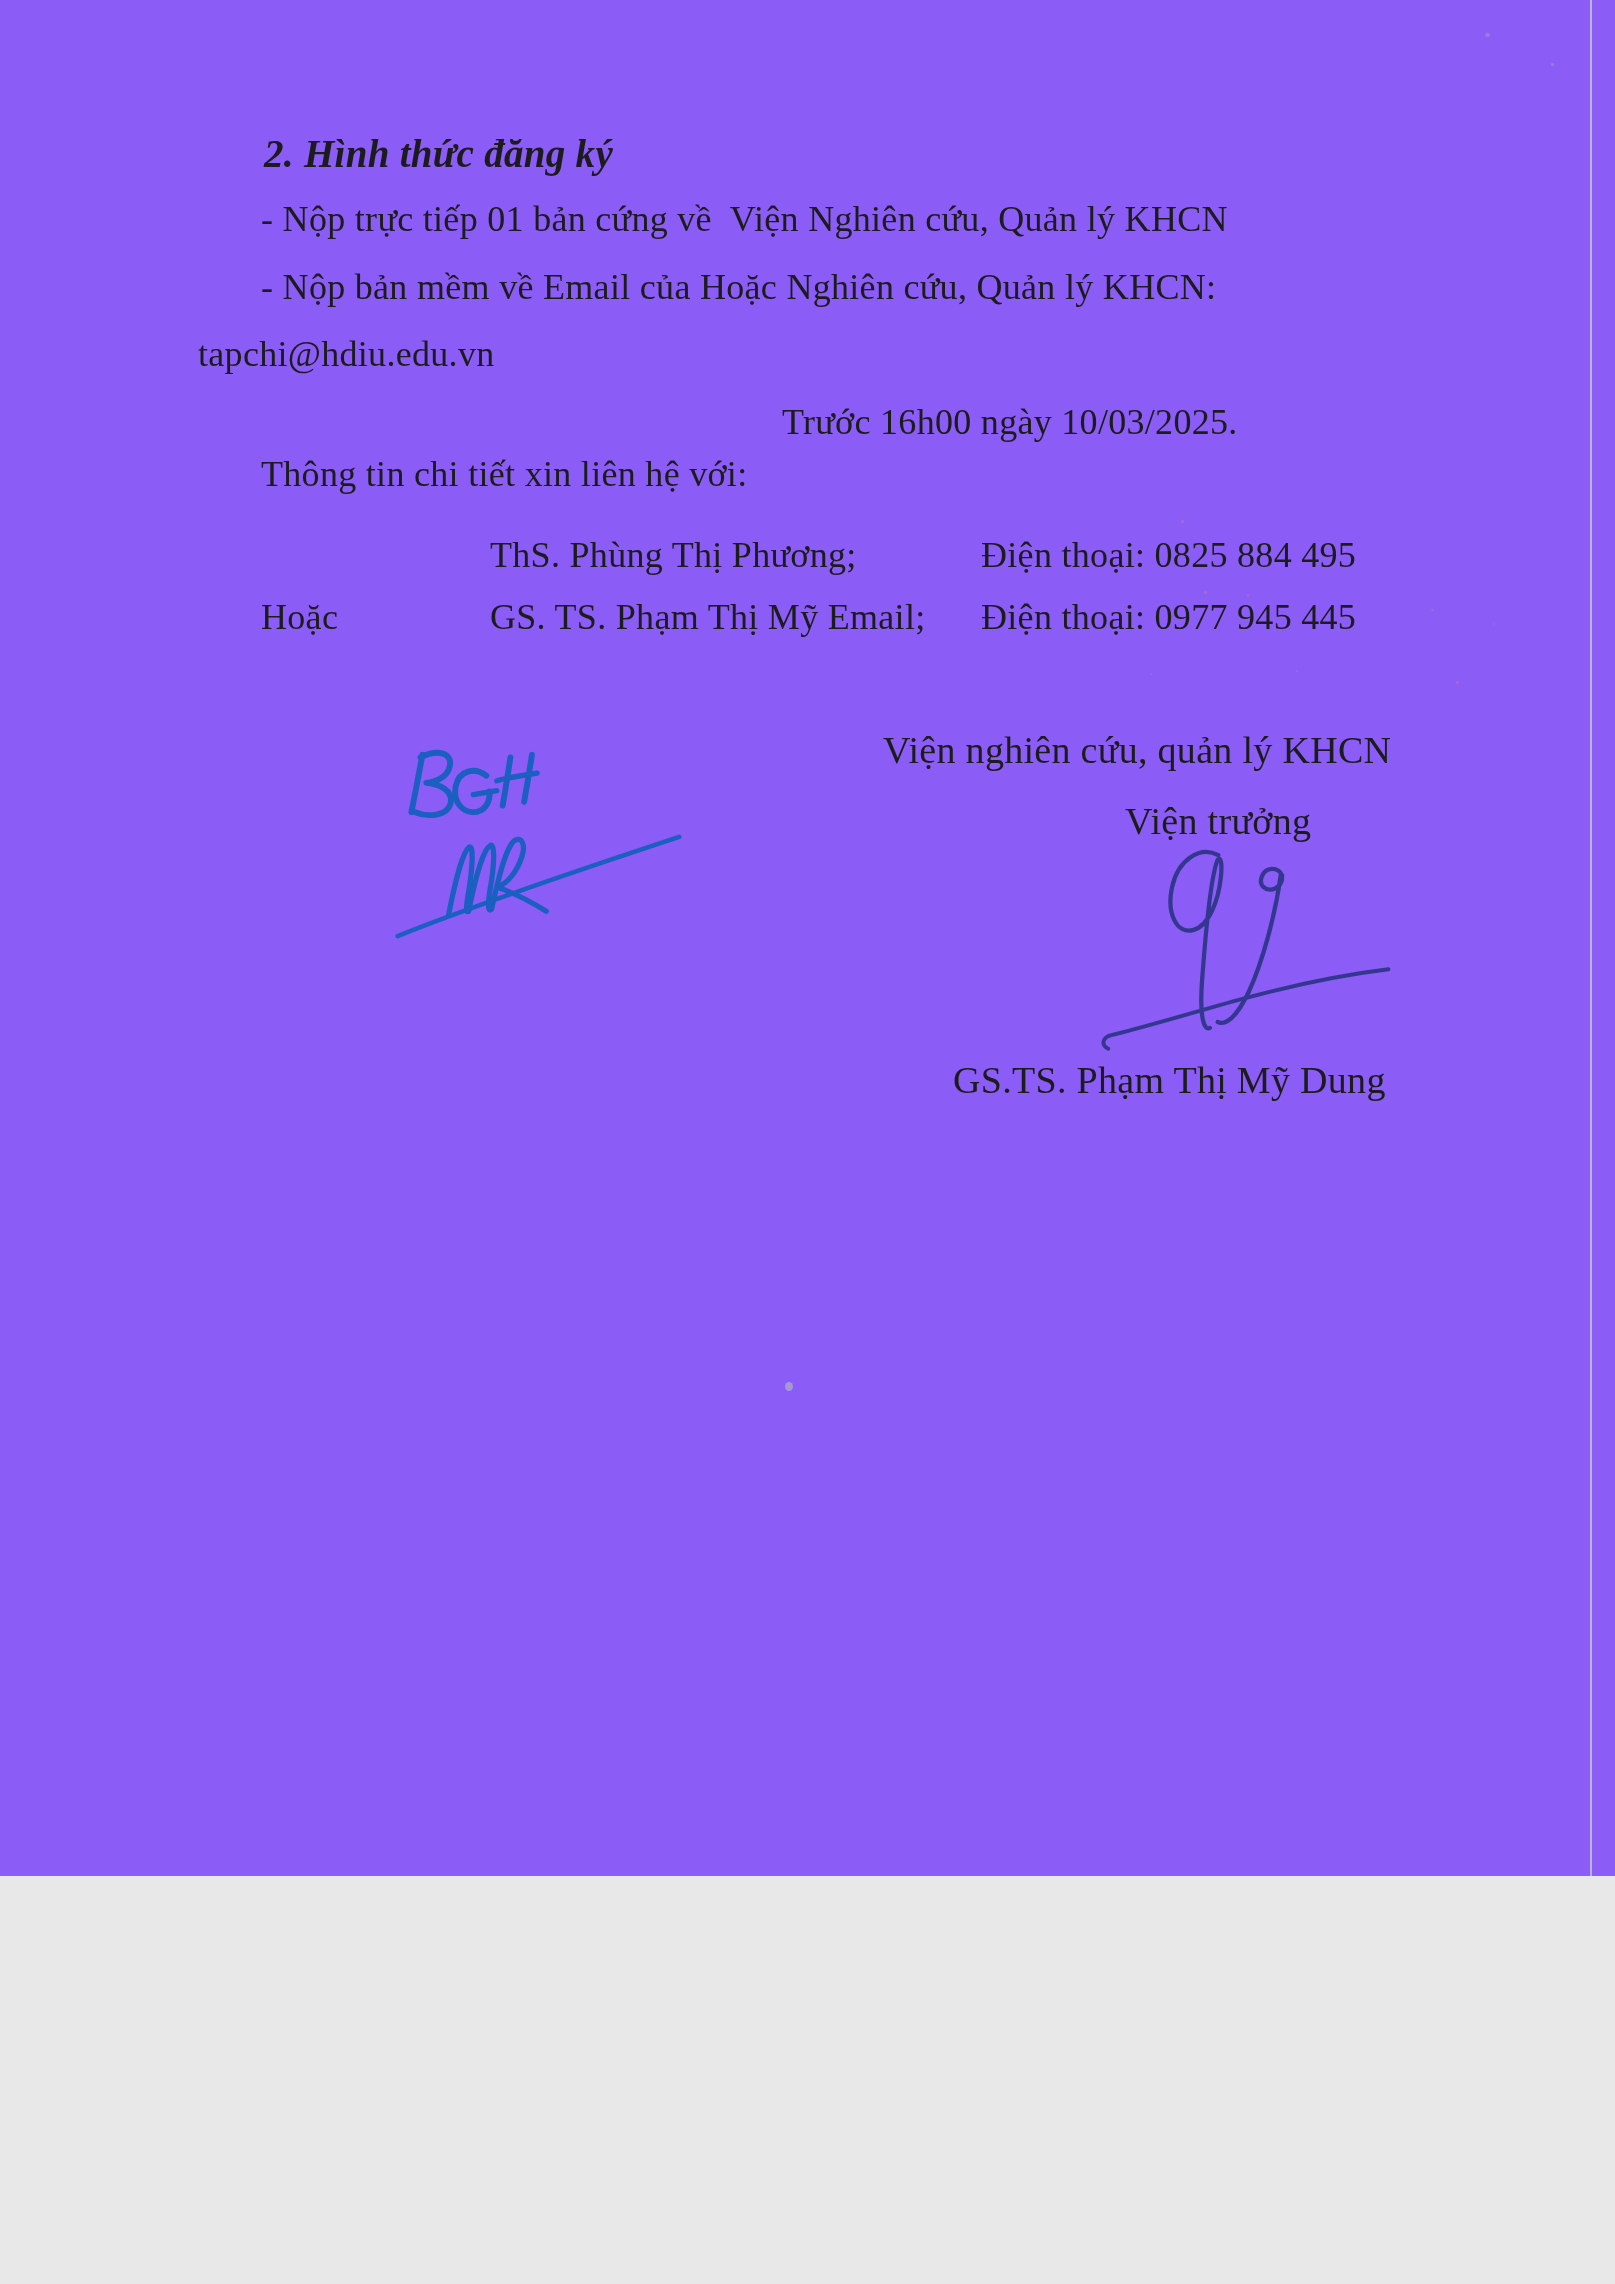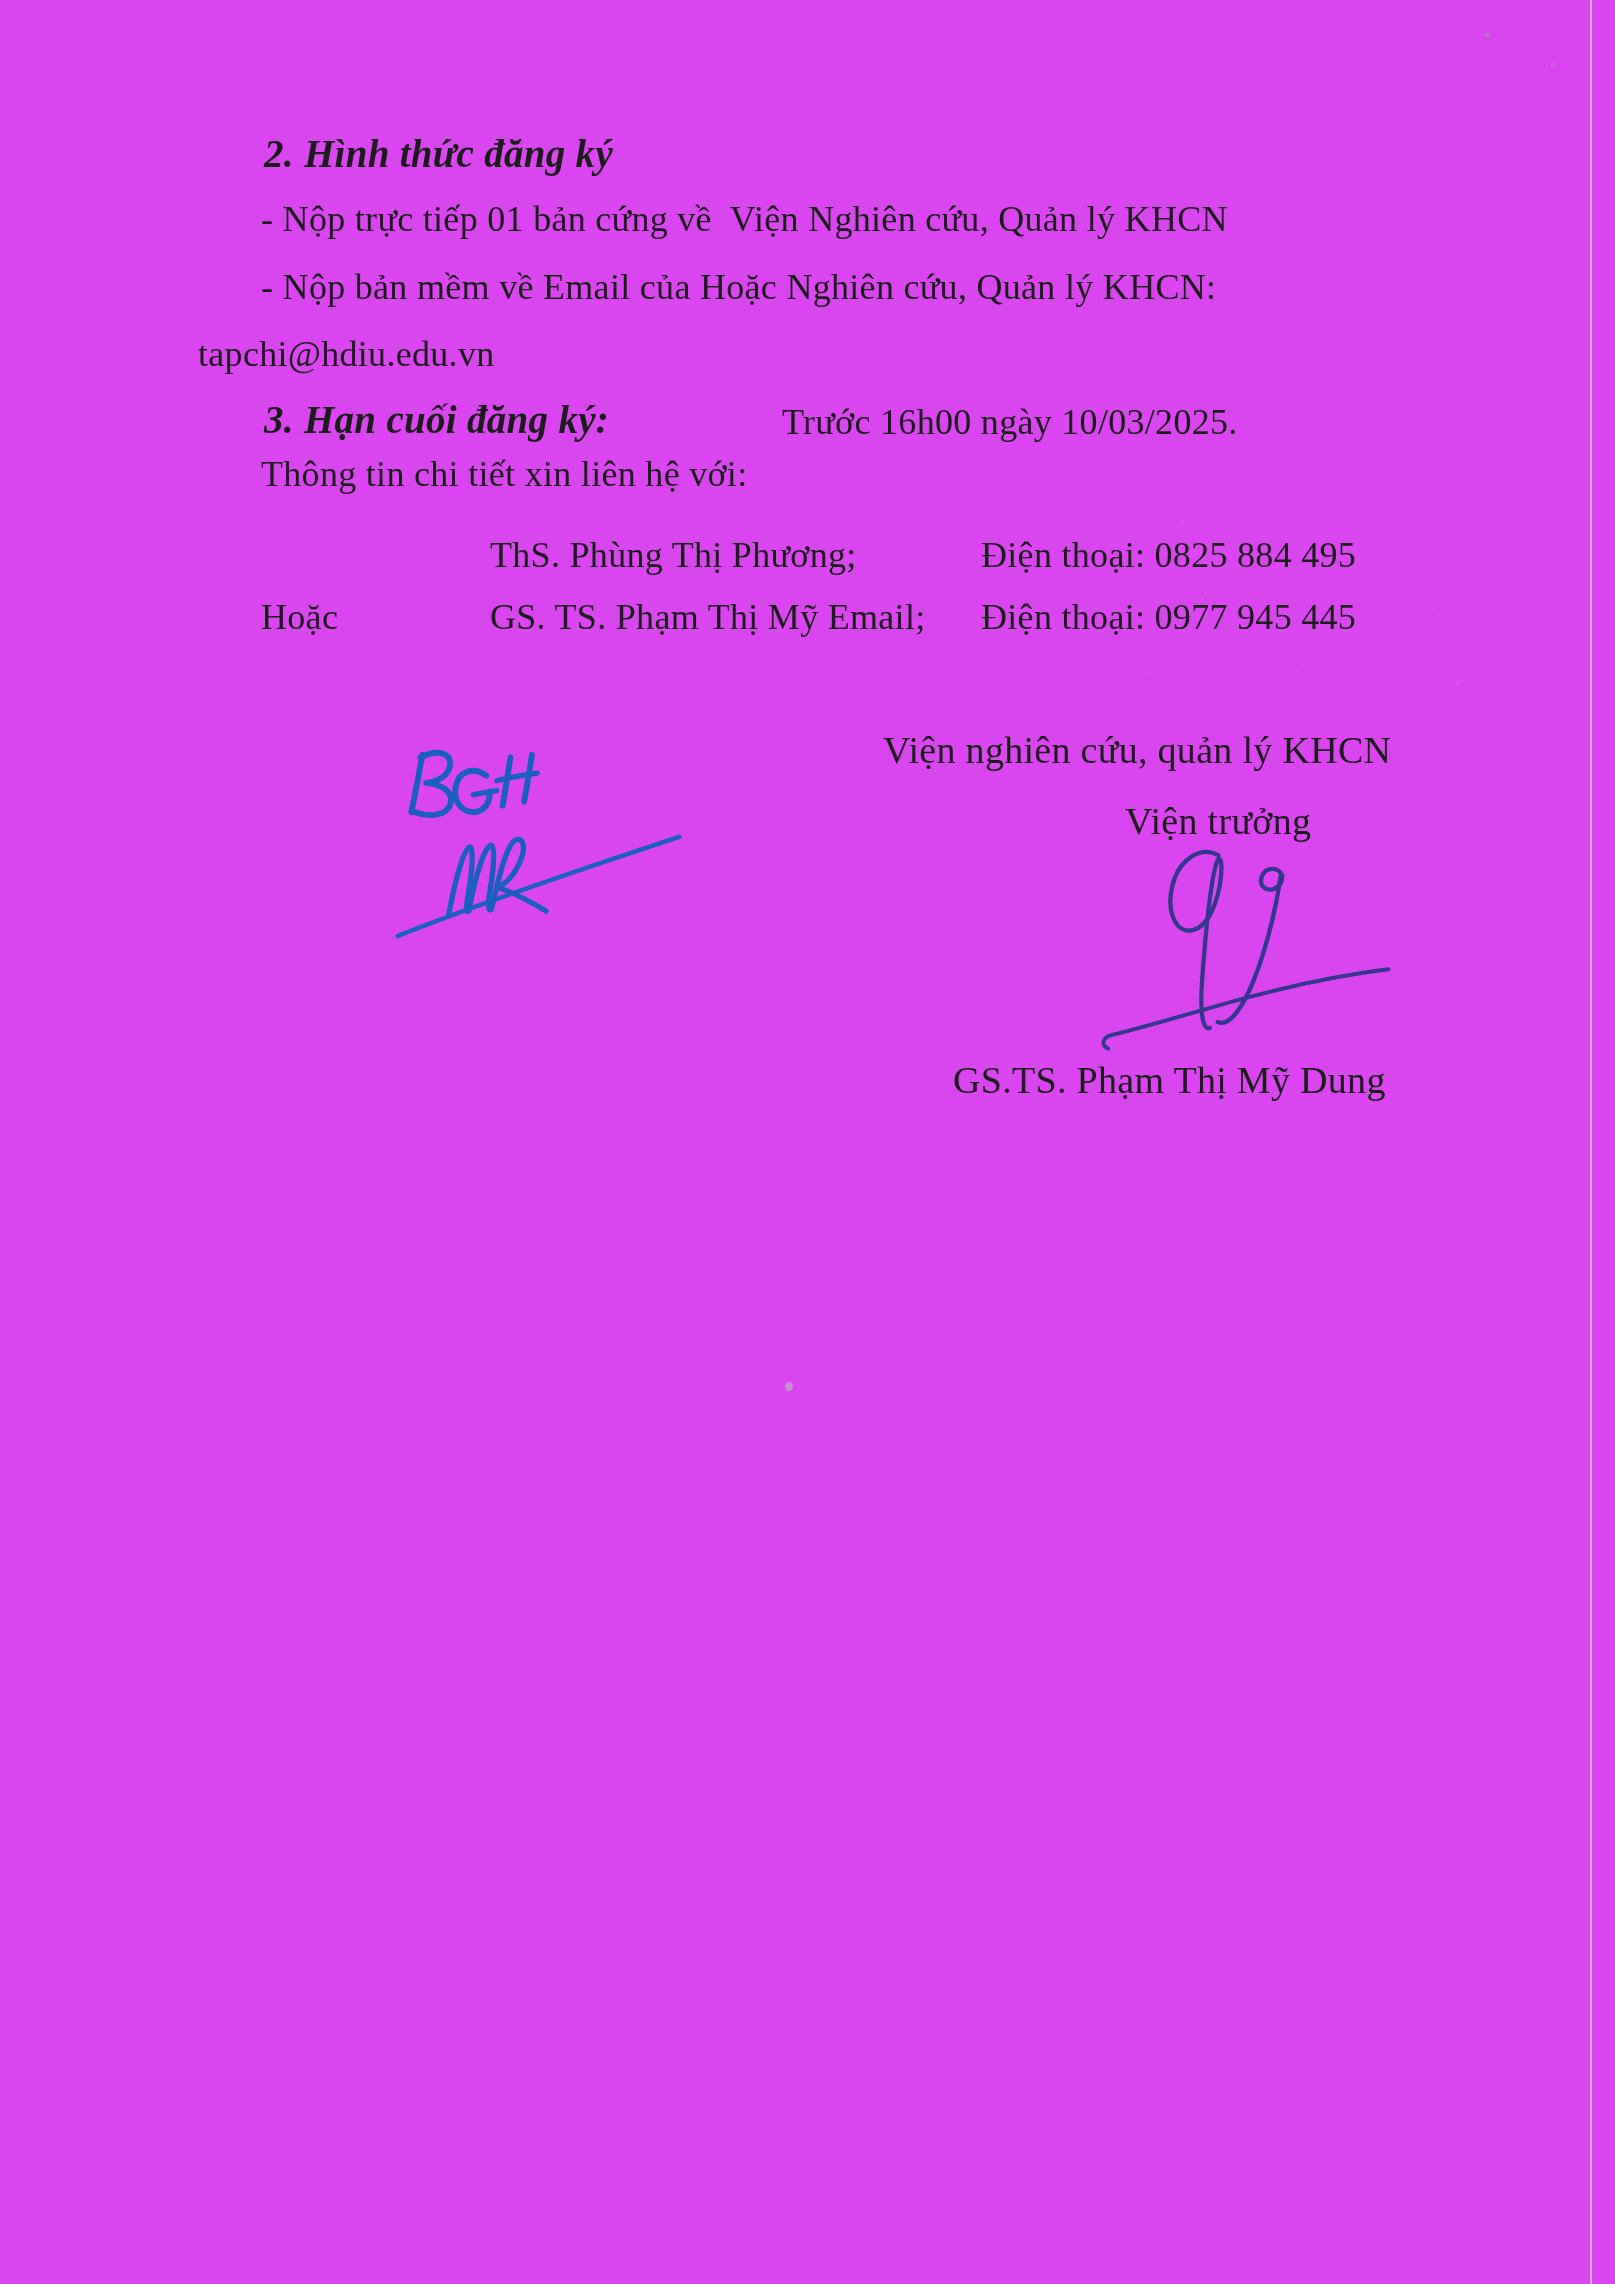--- a/index.html
+++ b/index.html
@@ -1,19 +1,19 @@
 <!DOCTYPE html>
 <html style="font-size:10.4px"><head>
 <meta charset="utf-8">
 <style>
   html,body{margin:0;padding:0;background:#e8e8e8;}
   .page{
     position:relative;
-    width:1616px;height:2284px;
-    background:#d946ef;
+    width:1616px;height:1876px;
+    background:#8b5cf6;
     overflow:hidden;
     font-family:"Liberation Serif","DejaVu Serif",serif;
     color:#1c1c1c;
   }
   .line{position:absolute;white-space:pre;line-height:1.15;}
   .body-text{font-size:36px;letter-spacing:0.3px;}
   .heading{font-size:39px;font-weight:bold;font-style:italic;letter-spacing:0.3px;}
   .bold-line{font-size:38px;font-weight:normal;letter-spacing:0.3px;}
   .scan-line{position:absolute;top:0;bottom:0;width:2px;background:#c2cbcd;opacity:.8;}
   .speck{position:absolute;border-radius:50%;}
@@ -29,21 +29,20 @@
 <div class="page">
 
   <div class="line heading" style="left:264px;top:132px;">2. Hình thức đăng ký</div>
 
   <div class="line body-text" style="left:261px;top:199px;">- Nộp trực tiếp 01 bản cứng về  Viện Nghiên cứu, Quản lý KHCN</div>
 
   <div class="line body-text" style="left:261px;top:267px;">- Nộp bản mềm về Email của Hoặc Nghiên cứu, Quản lý KHCN:</div>
 
   <div class="line body-text" style="left:198px;top:334px;">tapchi@hdiu.edu.vn</div>
 
-  <div class="line heading" style="left:264px;top:398px;">3. Hạn cuối đăng ký:</div>
   <div class="line body-text" style="left:782px;top:402px;">Trước 16h00 ngày 10/03/2025.</div>
 
   <div class="line body-text" style="left:261px;top:454px;">Thông tin chi tiết xin liên hệ với:</div>
 
   <div>
     <span class="line body-text" style="left:490px;top:535px;">ThS. Phùng Thị Phương;</span>
     <span class="line body-text" style="left:981px;top:535px;">Điện thoại: 0825 884 495</span>
   </div>
 
   <div>

